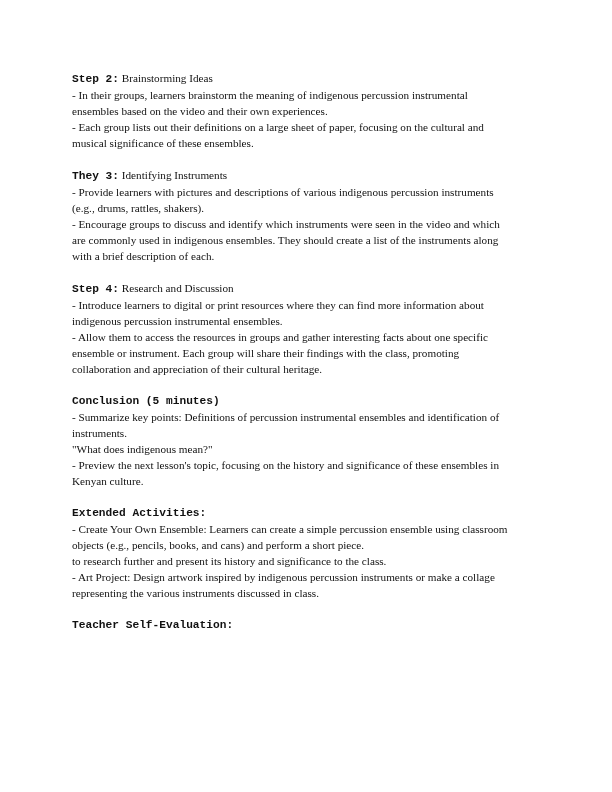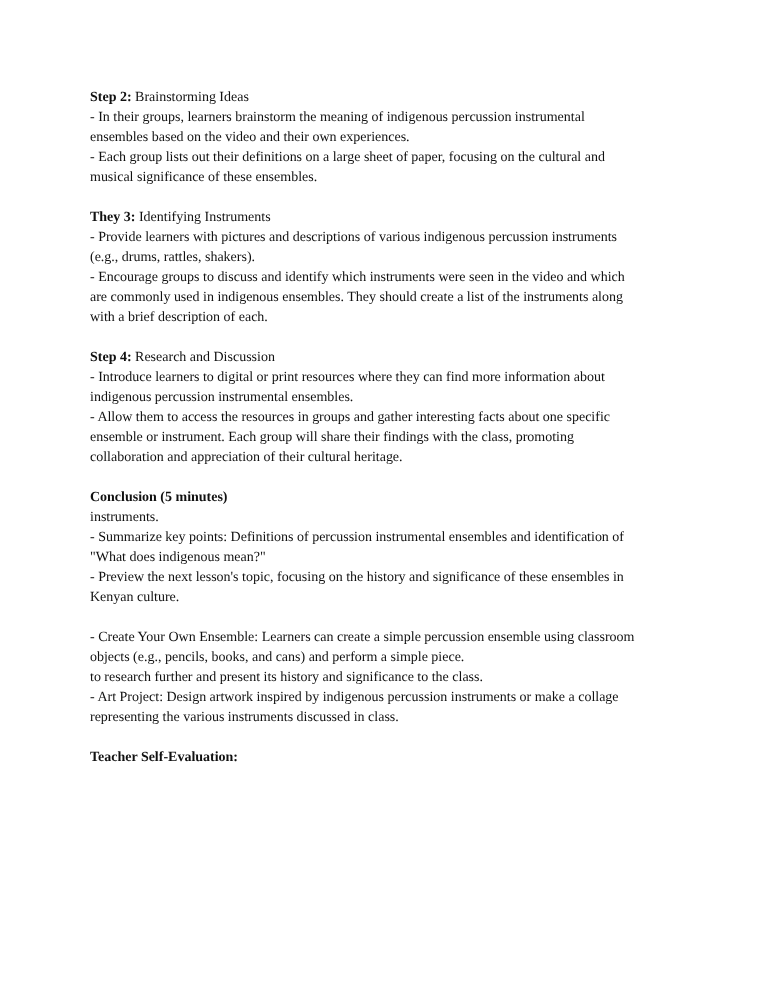--- a/index.html
+++ b/index.html
@@ -25,20 +25,21 @@
     }
     .section {
       margin: 0 0 16px 0;
     }
     .line {
       display: block;
       white-space: nowrap;
     }
     .bold {
       font-weight: bold;
+      font-family: Liberation Mono, monospace;
     }
   </style>
 </head>
 <body>
 
 <div class="page">
 
   <div class="section">
     <span class="line"><span class="bold">Step 2:</span><span> Brainstorming Ideas</span></span>
     <span class="line">- In their groups, learners brainstorm the meaning of indigenous percussion instrumental</span>
@@ -60,30 +61,31 @@
     <span class="line"><span class="bold">Step 4:</span><span> Research and Discussion</span></span>
     <span class="line">- Introduce learners to digital or print resources where they can find more information about</span>
     <span class="line">indigenous percussion instrumental ensembles.</span>
     <span class="line">- Allow them to access the resources in groups and gather interesting facts about one specific</span>
     <span class="line">ensemble or instrument. Each group will share their findings with the class, promoting</span>
     <span class="line">collaboration and appreciation of their cultural heritage.</span>
   </div>
 
   <div class="section">
     <span class="line bold">Conclusion (5 minutes)</span>
+    <span class="line">- Summarize key points: Definitions of percussion instrumental ensembles and identification of</span>
     <span class="line">instruments.</span>
-    <span class="line">- Summarize key points: Definitions of percussion instrumental ensembles and identification of</span>
     <span class="line">"What does indigenous mean?"</span>
     <span class="line">- Preview the next lesson's topic, focusing on the history and significance of these ensembles in</span>
     <span class="line">Kenyan culture.</span>
   </div>
 
   <div class="section">
+    <span class="line bold">Extended Activities:</span>
     <span class="line">- Create Your Own Ensemble: Learners can create a simple percussion ensemble using classroom</span>
-    <span class="line">objects (e.g., pencils, books, and cans) and perform a simple piece.</span>
+    <span class="line">objects (e.g., pencils, books, and cans) and perform a short piece.</span>
     <span class="line">to research further and present its history and significance to the class.</span>
     <span class="line">- Art Project: Design artwork inspired by indigenous percussion instruments or make a collage</span>
     <span class="line">representing the various instruments discussed in class.</span>
   </div>
 
   <div class="section">
     <span class="line bold">Teacher Self-Evaluation:</span>
   </div>
 
 </div>

